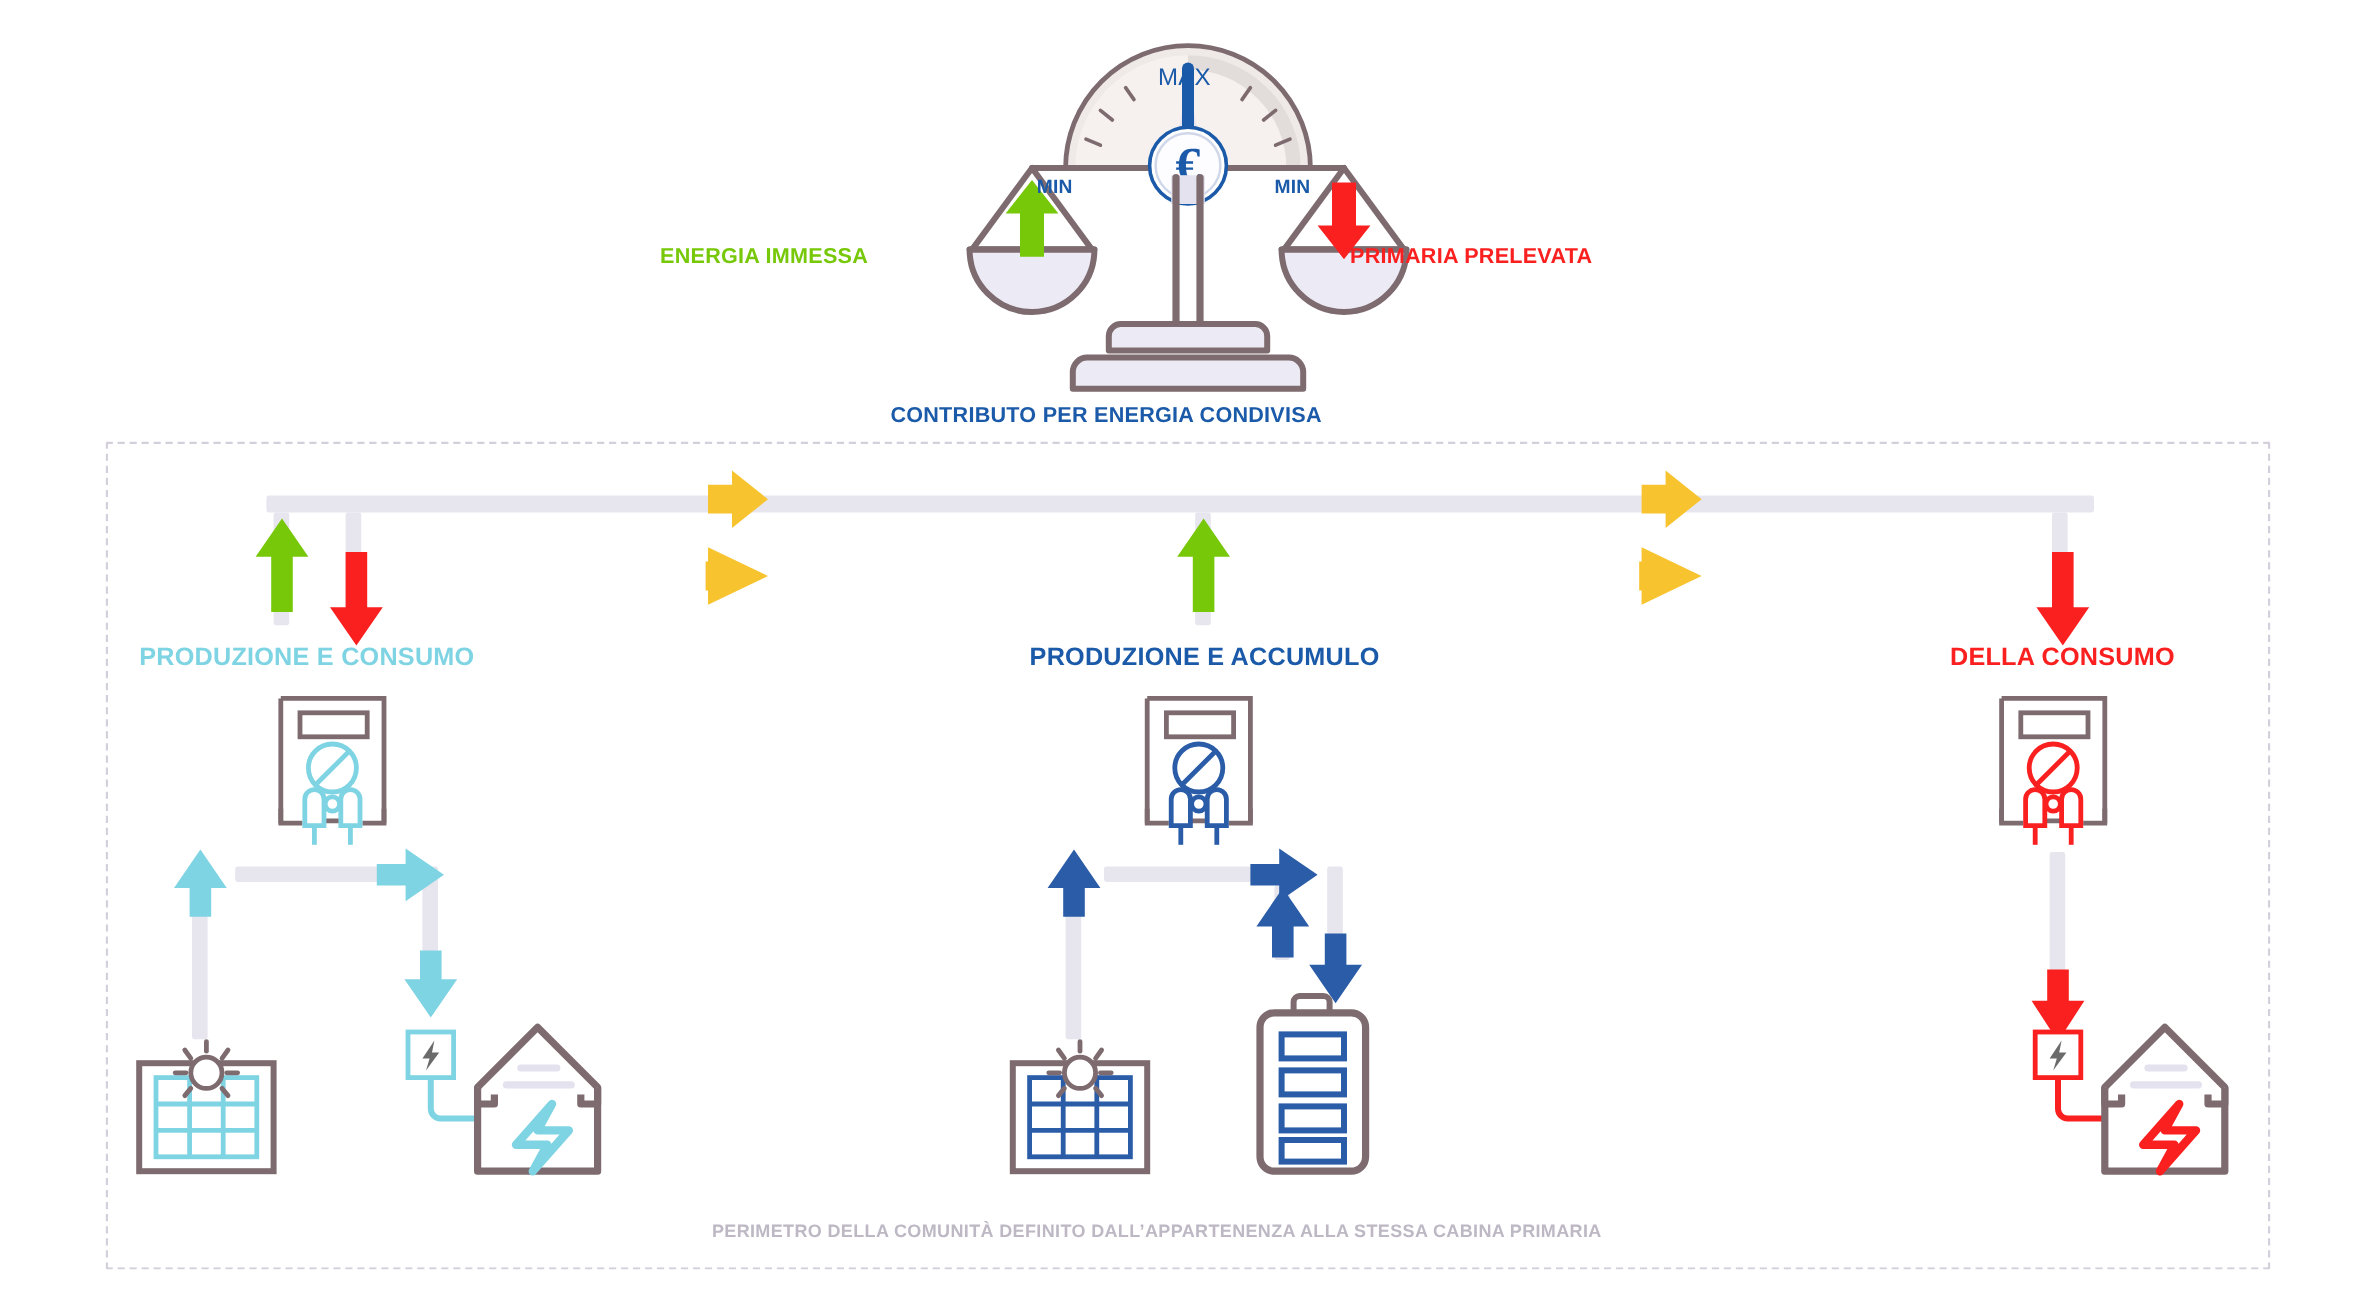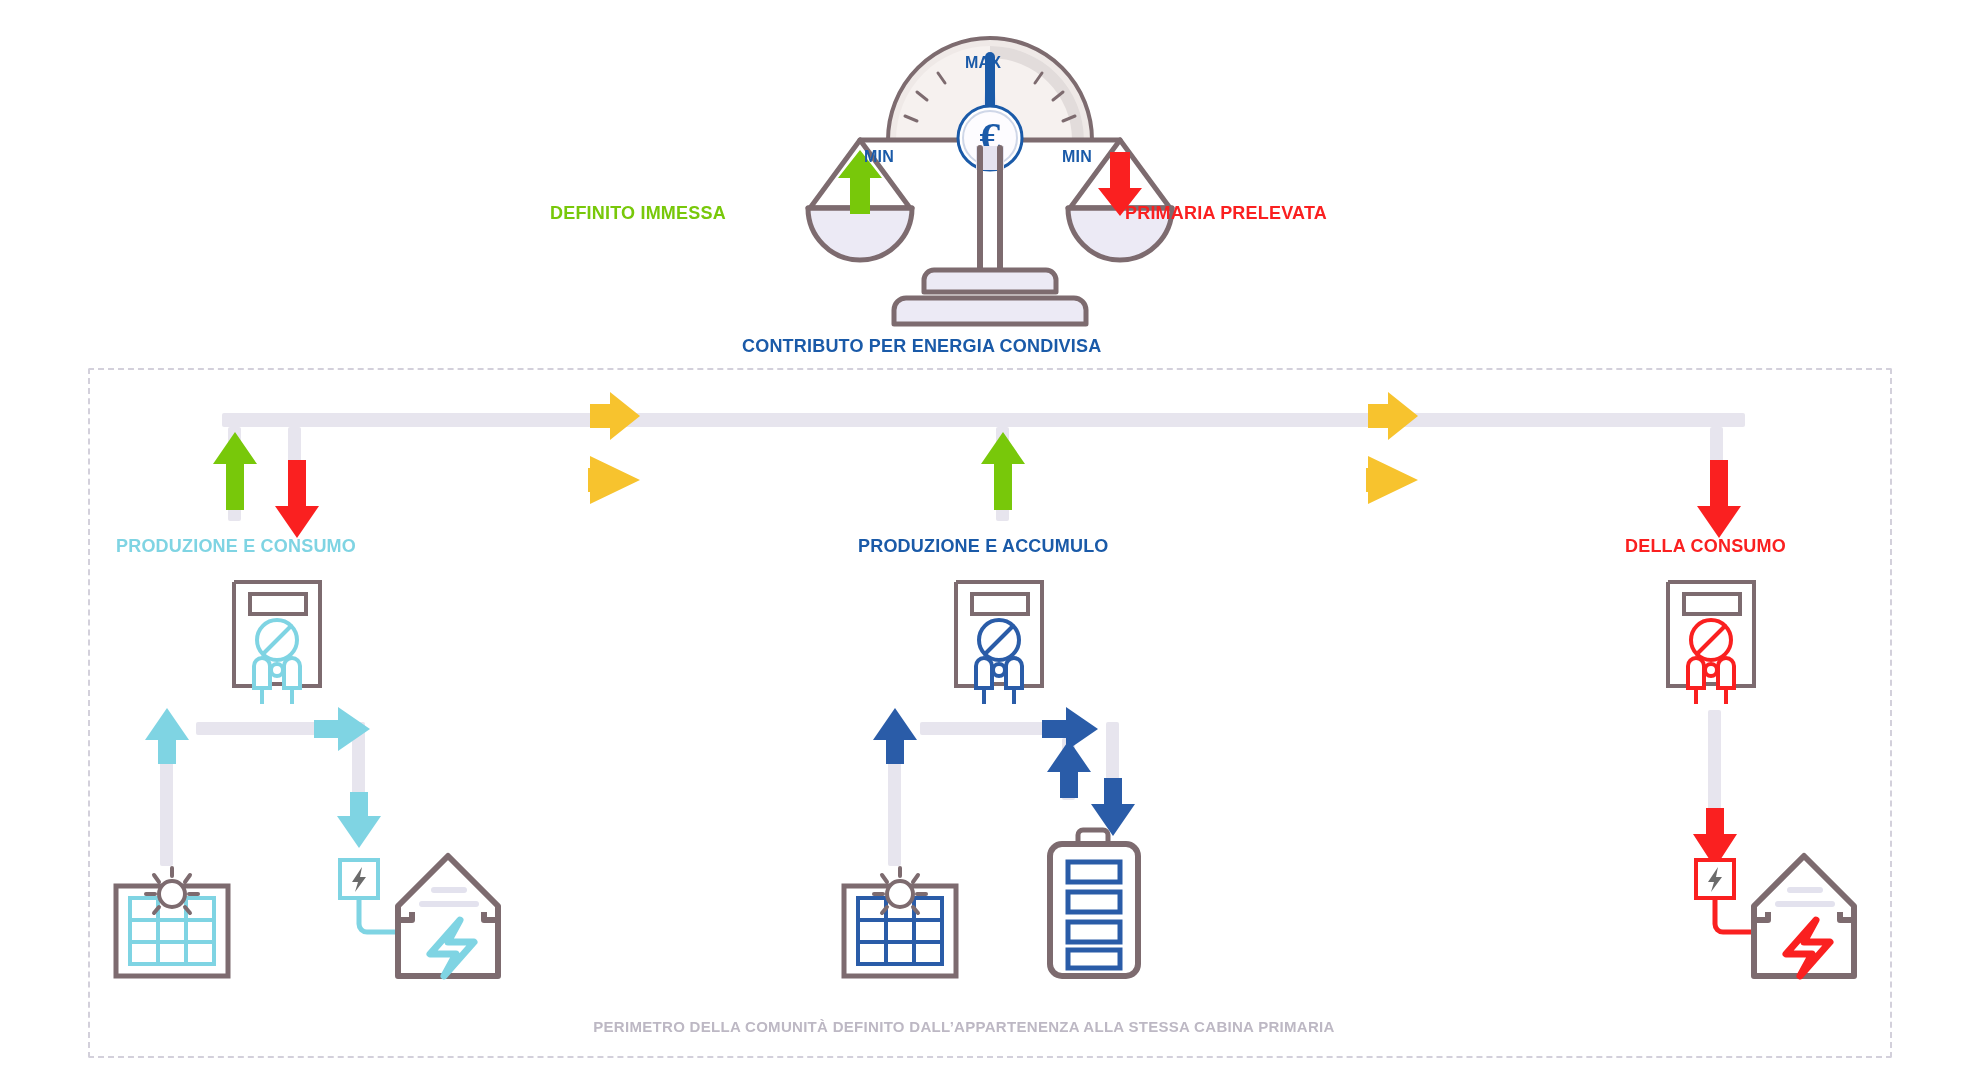--- a/index.html
+++ b/index.html
@@ -5,42 +5,42 @@
   html,body{margin:0;padding:0;background:#ffffff;}
   body{
     width:1980px;height:1090px;position:relative;overflow:hidden;
     font-family:"Liberation Sans","DejaVu Sans",sans-serif;
   }
   .abs{position:absolute;}
   .lbl{font-weight:bold;letter-spacing:.2px;white-space:nowrap;}
 
   
   #balance-group{left:690px;top:18px;width:600px;height:320px;}
-  #gauge-max-label{left:275px;top:36px;font-size:16px;color:#1a5aa8;font-weight:bold;}
+  #gauge-max-label{left:275px;top:36px;font-size:20px;color:#1a5aa8;font-weight:normal;}
   #min-left-label{left:174px;top:130px;font-size:16px;color:#1a5aa8;font-weight:bold;}
   #min-right-label{left:372px;top:130px;font-size:16px;color:#1a5aa8;font-weight:bold;}
   #energia-immessa-label{left:-140px;top:185px;font-size:18px;color:#78c80a;}
   #energia-prelevata-label{left:435px;top:185px;font-size:18px;color:#fa2020;}
   #contributo-label{left:52px;top:318px;font-size:18px;color:#1a5aa8;}
 
   
   #perimeter{
     left:88px;top:368px;width:1804px;height:690px;
     border:2px dashed #d3d0db;border-radius:2px;box-sizing:border-box;
   }
   #perimeter-caption{
     left:0;top:1018px;width:1928px;text-align:center;
     font-size:15px;color:#bdb8c4;font-weight:bold;letter-spacing:.3px;
   }
 
   
   #grid-bus{left:222px;top:413px;width:1523px;height:14px;background:#e7e5ee;border-radius:2px;}
 
   
-  .section-label{font-size:18px;}
+  .section-label{font-size:21px;}
   #label-left{left:116px;top:536px;color:#7fd4e3;}
   #label-mid{left:858px;top:536px;color:#1a5aa8;}
   #label-right{left:1625px;top:536px;color:#fa2020;}
 
   
   .vstub{background:#e7e5ee;border-radius:2px;position:absolute;}
   .hstub{background:#e7e5ee;border-radius:2px;position:absolute;}
 
   svg{display:block;overflow:visible;}
 </style>
@@ -104,21 +104,21 @@
       <line x1="310" y1="130" x2="310" y2="250" stroke="#7d6b6f" stroke-width="6" stroke-linecap="round"></line>
 
       <path d="M244 252 h112 a10 10 0 0 1 10 10 v12 h-132 v-12 a10 10 0 0 1 10 -10 z" fill="#eceaf5" stroke="#7d6b6f" stroke-width="5" stroke-linejoin="round"></path>
       <path d="M216 280 h168 a12 12 0 0 1 12 12 v14 h-192 v-14 a12 12 0 0 1 12 -12 z" fill="#eceaf5" stroke="#7d6b6f" stroke-width="5" stroke-linejoin="round"></path>
     </g>
   </svg>
 
   <div class="abs lbl" id="gauge-max-label">MAX</div>
   <div class="abs lbl" id="min-left-label">MIN</div>
   <div class="abs lbl" id="min-right-label">MIN</div>
-  <div class="abs lbl" id="energia-immessa-label">DEFINITO IMMESSA</div>
+  <div class="abs lbl" id="energia-immessa-label">ENERGIA IMMESSA</div>
   <div class="abs lbl" id="energia-prelevata-label">PRIMARIA PRELEVATA</div>
   <div class="abs lbl" id="contributo-label">CONTRIBUTO PER ENERGIA CONDIVISA</div>
 </div>
 
 <div class="abs" id="perimeter"></div>
 <div class="abs lbl" id="perimeter-caption">PERIMETRO DELLA COMUNITÀ DEFINITO DALL’APPARTENENZA ALLA STESSA CABINA PRIMARIA</div>
 
 <div class="abs" id="grid-bus"></div>
 
 <svg class="abs" style="left:580px;top:368px;" width="110" height="110">

